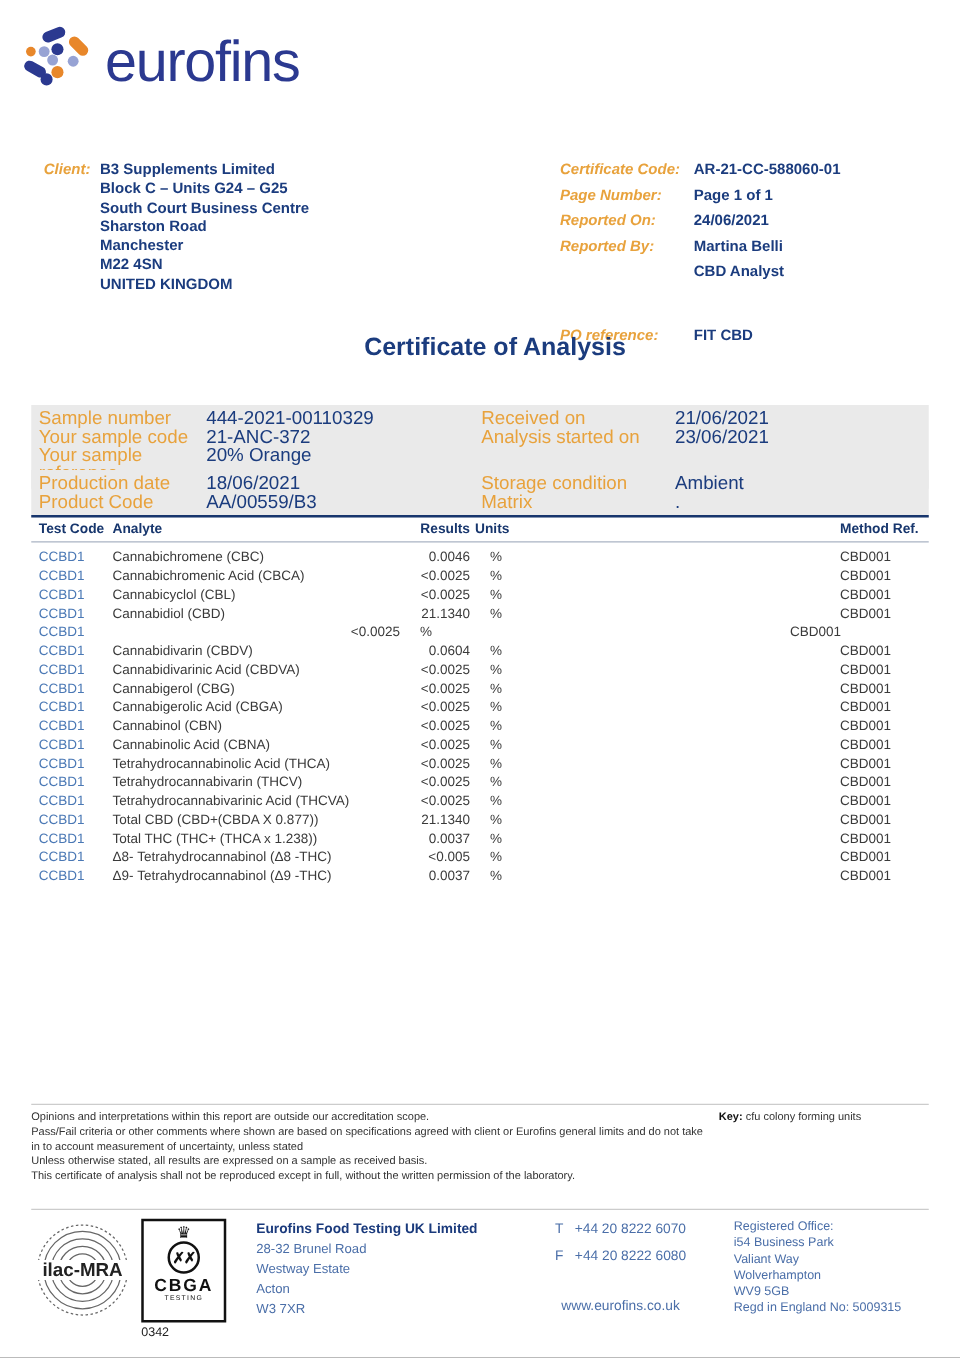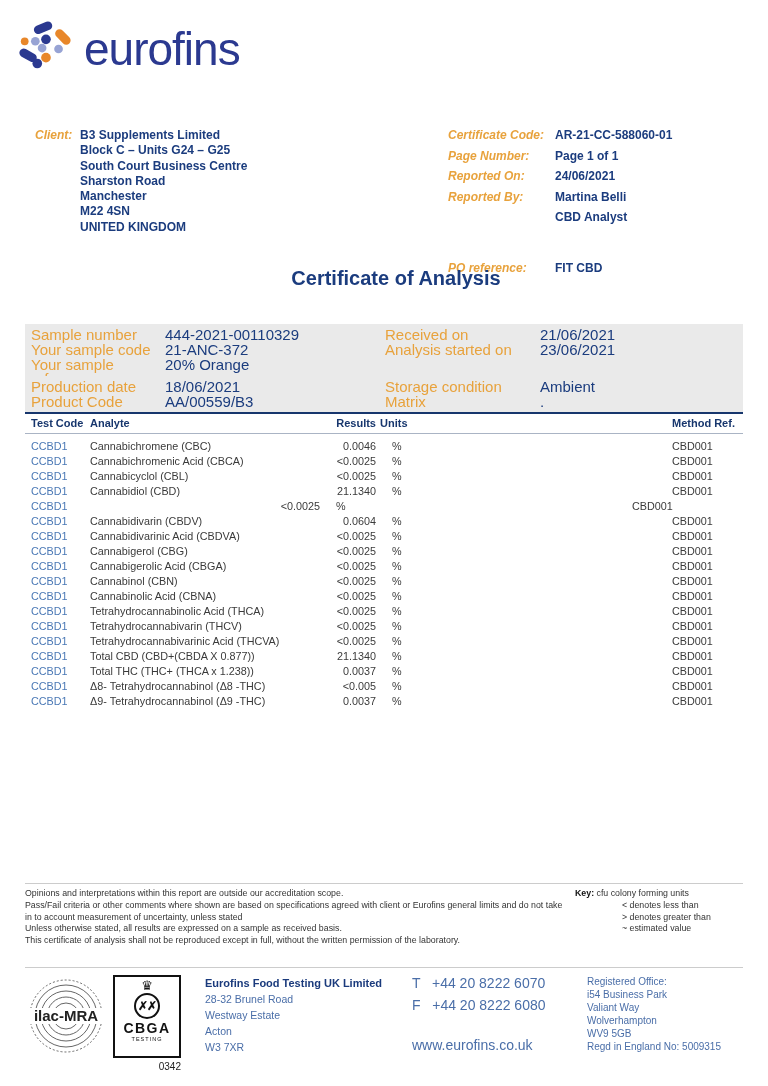--- a/index.html
+++ b/index.html
@@ -61,26 +61,26 @@
   
   .ilac { position:absolute; top:977px; left:27px; }
   .ukas { position:absolute; top:975px; left:113px; width:68px; height:83px;
           border:2px solid #111; display:flex; flex-direction:column; align-items:center; padding-top:2px; }
   .ukas-crown { font-size:13px; line-height:13px; color:#111; }
   .ukas-circle { width:26px; height:26px; border:2px solid #111; border-radius:50%;
                  display:flex; align-items:center; justify-content:center;
                  font-size:12px; font-weight:bold; color:#111; margin:1px 0; letter-spacing:-1px; }
   .ukas-word { font-size:14px; font-weight:bold; letter-spacing:1.5px; color:#111; }
   .ukas-sub { font-size:5.5px; letter-spacing:1px; color:#111; }
-  .ukas-num { position:absolute; top:1061px; left:113px; width:68px; text-align:right;
+  .ukas-num { position:absolute; top:1061px; left:113px; width:68px; text-align:left;
               font-size:10px; color:#222; }
   .company { position:absolute; top:975px; left:205px; }
   .company-name { font-size:11px; font-weight:bold; color:#1a3a7c; line-height:16px; white-space:nowrap; }
   .addr-line { font-size:10.5px; color:#4a6ea8; line-height:16px; }
-  .contact { position:absolute; top:977px; left:412px; font-size:14px; color:#4a6ea8; }
+  .contact { position:absolute; top:977px; left:444px; font-size:11px; color:#4a6ea8;text-align:center; }
   .contact .c-row { line-height:13px; margin-bottom:9px; white-space:pre; }
   .contact .web { margin-top:27px; }
   .registered { position:absolute; top:975px; left:575px; font-size:10px; color:#4a6ea8;margin-left:12px; }
   .reg-line { line-height:13px; white-space:nowrap; }
 </style>
 </head>
 <body>
 
 <div class="page">
 
@@ -317,25 +317,20 @@
 
   <div class="divider div1"></div>
   <div class="disclaimer">
       <div class="disc-line">Opinions and interpretations within this report are outside our accreditation scope.</div>
       <div class="disc-line">Pass/Fail criteria or other comments where shown are based on specifications agreed with client or Eurofins general limits and do not take in to account measurement of uncertainty, unless stated</div>
       <div class="disc-line">Unless otherwise stated, all results are expressed on a sample as received basis.</div>
       <div class="disc-line">This certificate of analysis shall not be reproduced except in full, without the written permission of the laboratory.</div>
     </div>
   <div class="keyblock">
     <div><b>Key:</b> <span>cfu colony forming units</span></div>
-    <div class="key-lines">
-        <div class="key-line">&lt; denotes less than</div>
-        <div class="key-line">&gt; denotes greater than</div>
-        <div class="key-line">~ estimated value</div>
-      </div>
   </div>
 
   <div class="divider div2"></div>
 
   <svg class="ilac" width="78" height="78" viewBox="0 0 78 78">
     <g fill="none" stroke="#666" stroke-width="1">
       <circle cx="39" cy="39" r="36" stroke-dasharray="2,2"></circle>
       <circle cx="39" cy="39" r="31"></circle>
       <circle cx="39" cy="39" r="25"></circle>
       <circle cx="39" cy="39" r="19"></circle>

